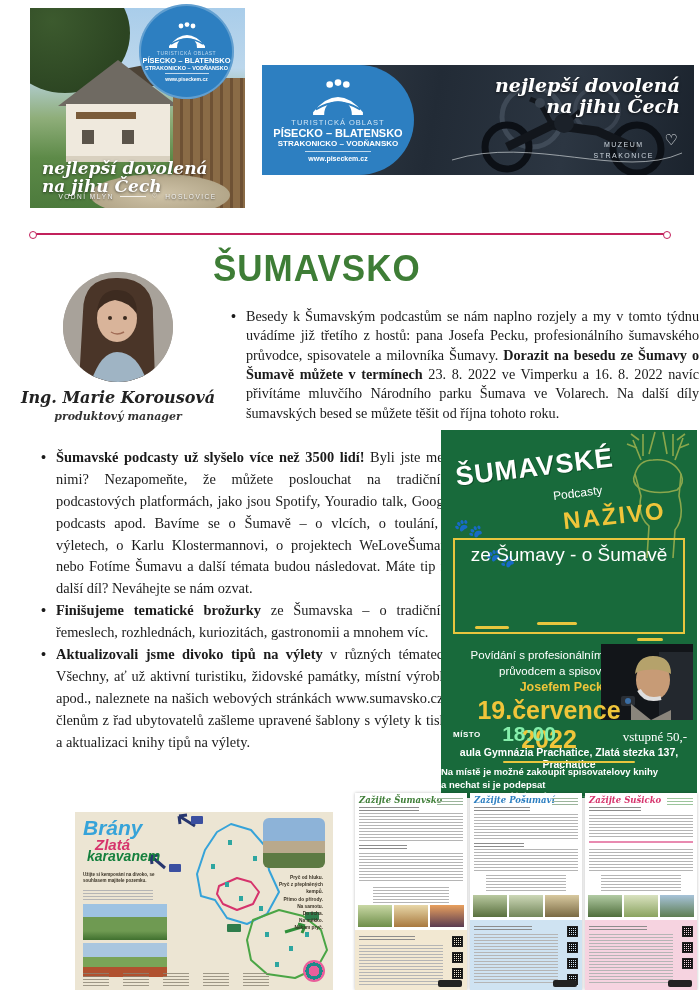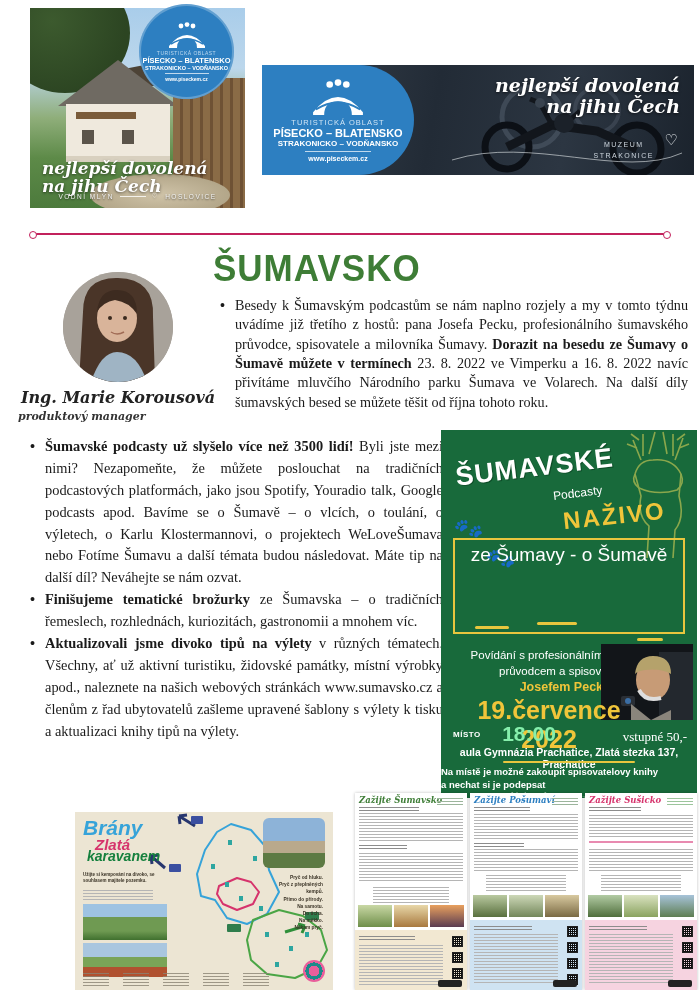--- a/index.html
+++ b/index.html
@@ -61,24 +61,24 @@
   
   .divider{position:absolute;left:33px;top:233px;width:634px;height:2px;background:#c2215c;}
   .divider:before,.divider:after{content:"";position:absolute;top:-2px;width:6px;height:6px;border-radius:50%;
         background:#fff;border:1.5px solid #c2215c;}
   .divider:before{left:-4px}.divider:after{right:-4px}
 
   
   .avatar{position:absolute;left:63px;top:272px;width:110px;height:110px;border-radius:50%;overflow:hidden;
         background:linear-gradient(180deg,#b9b3ab,#8f8a83);}
   .profile-name{position:absolute;left:18px;top:388px;width:200px;text-align:center;font-size:16px;color:#222;}
-  .profile-role{position:absolute;left:18px;top:410px;width:200px;text-align:left;font-size:11px;color:#333;}
+  .profile-role{position:absolute;left:18px;top:410px;width:200px;text-align:center;font-size:11px;color:#333;}
   .sec-title{position:absolute;left:213px;top:246px;font-family:"Liberation Sans",sans-serif;
         font-weight:900;font-size:35px;letter-spacing:1px;color:#3e7d36;transform:scaleY(1.08);transform-origin:top left;}
-  ul.bullets{margin:5px;padding:0;list-style:none;}
+  ul.bullets{margin:16px;padding:0;list-style:none;}
   ul.bullets li{position:relative;padding-left:17px;text-align:justify;}
   ul.bullets li:before{content:"\2022";position:absolute;left:2px;font-weight:bold;}
   .intro-bullets{position:absolute;left:213px;top:291px;width:470px;font-size:14.2px;line-height:1.36;}
   .left-bullets{position:absolute;left:23px;top:431px;width:415px;font-size:14.4px;line-height:1.52;}
 
   
   .gposter{position:absolute;left:441px;top:430px;width:256px;height:368px;background:#186a3b;overflow:hidden;
         font-family:"Liberation Sans",sans-serif;color:#fff;}
   .gp-title{position:absolute;left:14px;top:22px;font-size:27px;font-weight:900;letter-spacing:1px;
         transform:rotate(-7deg);text-shadow:1px 1px 0 #0e4d28;}

